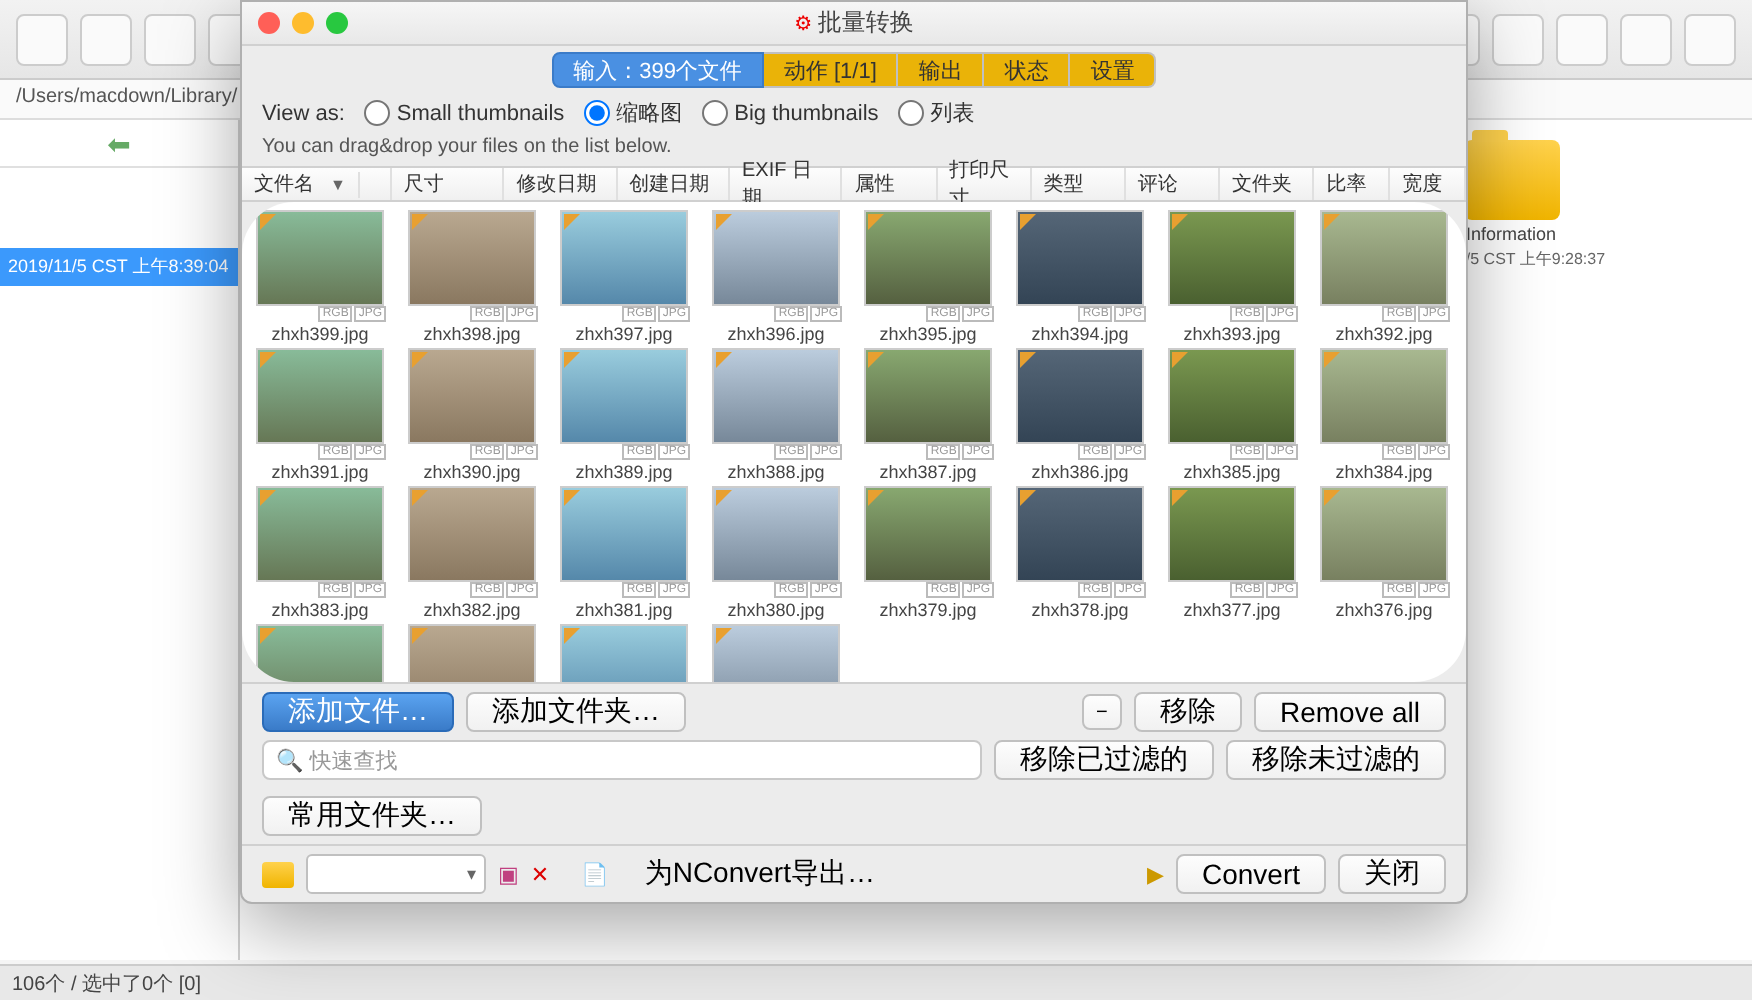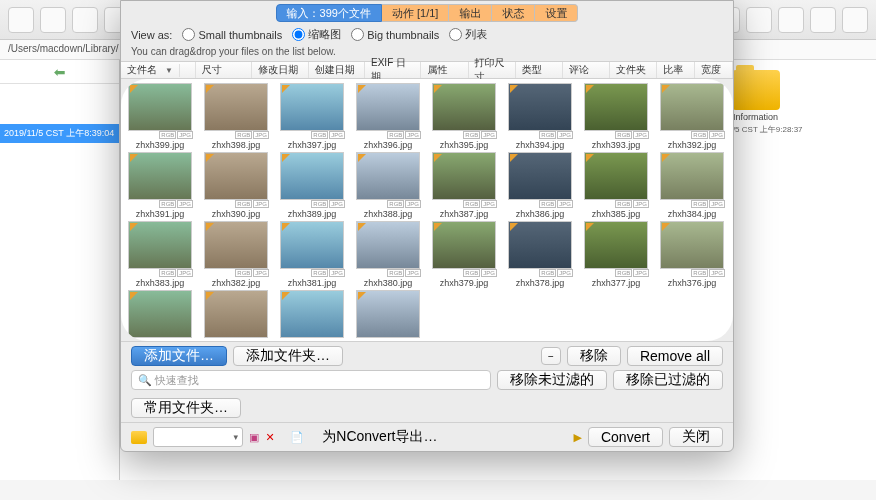--- a/index.html
+++ b/index.html
@@ -26,21 +26,21 @@
 
 .modal { position: absolute; top: 0; left: 120px; width: 614px; height: 452px; background: #ececec; border: 1px solid #b0b0b0; border-radius: 0 0 6px 6px; box-shadow: 0 12px 40px rgba(0,0,0,.35); display: flex; flex-direction: column; }
 .titlebar { height: 22px; background: linear-gradient(#f6f6f6,#e8e8e8); border-bottom: 1px solid #d0d0d0; display: flex; align-items: center; padding: 0 8px; position: relative; }
 .traffic { display: flex; gap: 6px; }
 .tl { width: 11px; height: 11px; border-radius: 50%; }
 .tl-r { background: #ff5f57; } .tl-y { background: #febc2e; } .tl-g { background: #28c840; }
 .wtitle { position: absolute; left: 0; right: 0; text-align: center; font-size: 12px; color: #444; pointer-events: none; }
 .wtitle::before { content: "⚙ "; color: #e00; font-size: 10px; }
 
 .tabbar { height: 22px; display: flex; justify-content: center; align-items: center; gap: 0; padding-top: 2px; }
-.tab { height: 18px; padding: 0 10px; font-size: 11px; background: #fdba74; border: 1px solid #c0c0c0; display: flex; align-items: center; color: #333; cursor: pointer; }
+.tab { height: 18px; padding: 0 10px; font-size: 11px; background: #eab308; border: 1px solid #c0c0c0; display: flex; align-items: center; color: #333; cursor: pointer; }
 .tab:first-child { border-radius: 4px 0 0 4px; }
 .tab:last-child { border-radius: 0 4px 4px 0; }
 .tab + .tab { border-left: none; }
 .tab.active { background: #4a90e2; color: #fff; border-color: #3a7bc8; }
 
 .viewas { padding: 4px 10px; font-size: 11px; color: #333; display: flex; align-items: center; gap: 10px; }
 .radio { display: inline-flex; align-items: center; gap: 3px; cursor: pointer; }
 .radio input { margin: 0; }
 .hint { padding: 0 10px 4px; font-size: 10px; color: #555; }
 
@@ -158,23 +158,32 @@
           <div class="bg-folder-name">nts</div>
           <div class="bg-folder-date">T 下午2:35:10</div>
         </div>
         <div class="bg-folder">
           <div class="bg-folder-icon"></div>
           <div class="bg-folder-name">Frameworks</div>
           <div class="bg-folder-date">2019/6/3 CST 上午8:23:21</div>
         </div>
       </div>
   </div>
+  <div class="bg-status">106个 / 选中了0个 [0]</div>
 </div>
 
 <div class="modal">
+  <div class="titlebar">
+    <div class="traffic">
+      <div class="tl tl-r"></div>
+      <div class="tl tl-y"></div>
+      <div class="tl tl-g"></div>
+    </div>
+    <div class="wtitle">批量转换</div>
+  </div>
 
   <div class="tabbar" id="tabbar">
       <div class="tab active">输入：399个文件</div>
       <div class="tab">动作 [1/1]</div>
       <div class="tab">输出</div>
       <div class="tab">状态</div>
       <div class="tab">设置</div>
     </div>
 
   <div class="viewas">
@@ -480,22 +489,22 @@
     <button class="btn primary">添加文件…</button>
     <button class="btn">添加文件夹…</button>
     <div class="spacer"></div>
     <button class="btn mini-btn">−</button>
     <button class="btn">移除</button>
     <button class="btn">Remove all</button>
   </div>
 
   <div class="btnrow" style="border-top:none;padding-top:0">
     <div class="search"><span>🔍</span>&nbsp;<span>快速查找</span></div>
+    <button class="btn">移除已过滤的</button>
     <button class="btn">移除未过滤的</button>
-    <button class="btn">移除已过滤的</button>
   </div>
 
   <div class="btnrow" style="border-top:none">
     <button class="btn">常用文件夹…</button>
   </div>
 
   <div class="bottombar">
     <div class="folder-ico"></div>
     <div class="select"></div>
     <span style="color:#c04080">▣</span>

